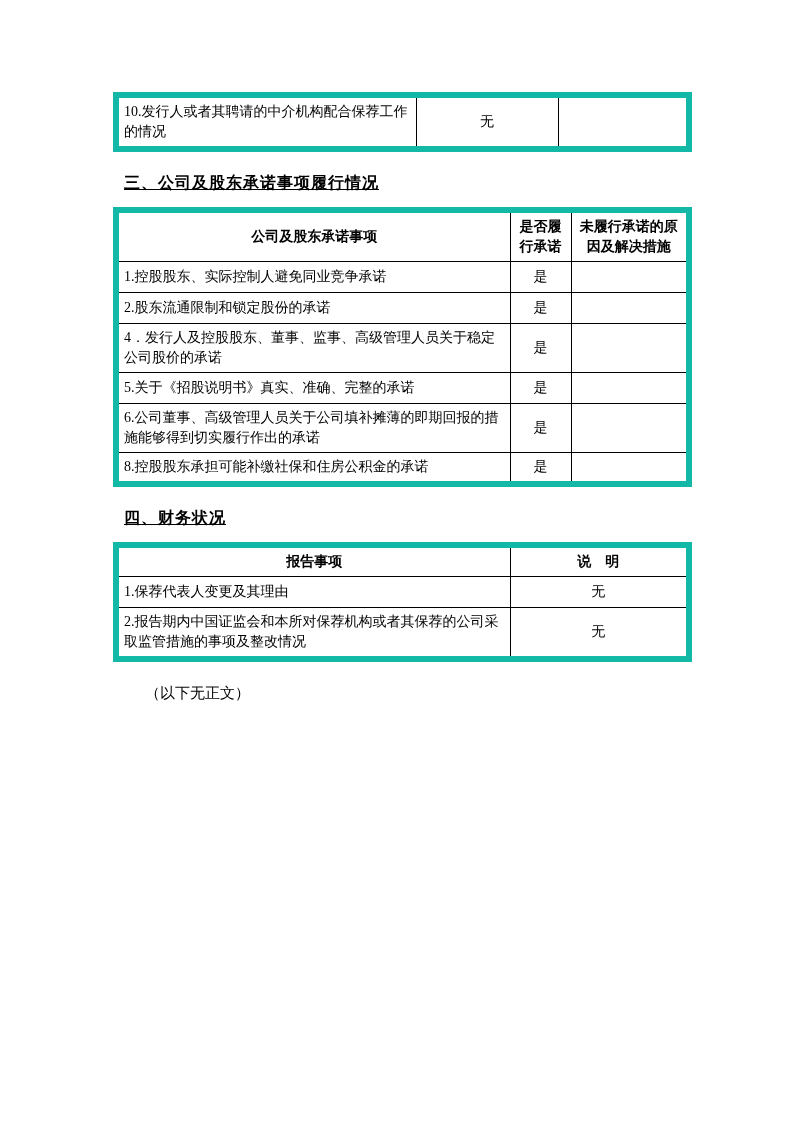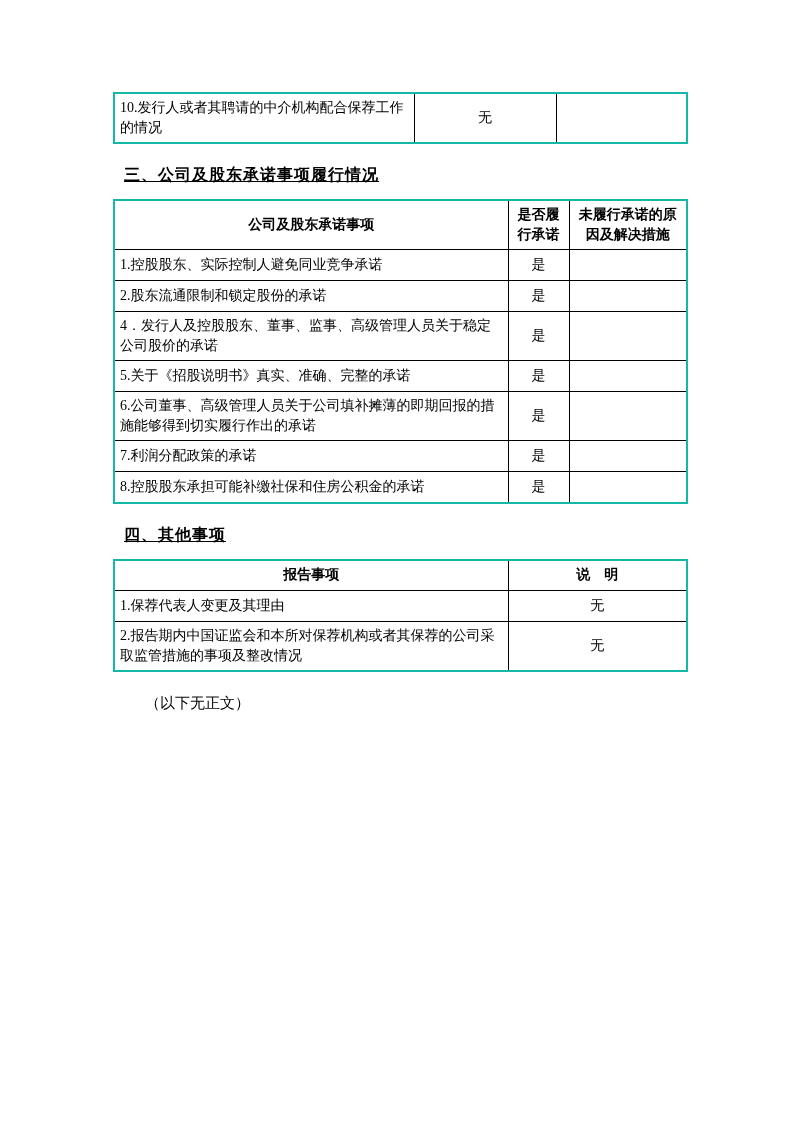--- a/index.html
+++ b/index.html
@@ -13,21 +13,21 @@
   }
   .page {
     width: 793px;
     height: 1122px;
     padding: 92px 107px 0 113px;
   }
   table {
     border-collapse: collapse;
     table-layout: fixed;
     width: 573px;
-    border: 2px solid #14b8a6;
+    border: 6px solid #14b8a6;
   }
   td, th {
     border: 1px solid #000;
     font-size: 14px;
     line-height: 20px;
     padding: 4px 5px;
     vertical-align: middle;
     height: 31px;
     word-break: break-all;
   }
@@ -102,33 +102,28 @@
         <td class="item">5.关于《招股说明书》真实、准确、完整的承诺</td>
         <td class="center">是</td>
         <td class="center"></td>
       </tr>
       <tr>
         <td class="item">6.公司董事、高级管理人员关于公司填补摊薄的即期回报的措施能够得到切实履行作出的承诺</td>
         <td class="center">是</td>
         <td class="center"></td>
       </tr>
       <tr>
-        <td class="item">7.利润分配政策的承诺</td>
-        <td class="center">是</td>
-        <td class="center"></td>
-      </tr>
-      <tr>
         <td class="item">8.控股股东承担可能补缴社保和住房公积金的承诺</td>
         <td class="center">是</td>
         <td class="center"></td>
       </tr>
     </tbody>
   </table>
 
-  <div class="section-heading">四、其他事项</div>
+  <div class="section-heading">四、财务状况</div>
 
   <table class="t3">
     <colgroup>
         <col style="width:394px">
         <col style="width:179px">
       </colgroup>
     <tbody>
       <tr>
         <th class="center">报告事项</th>
         <th class="center">说　明</th>

